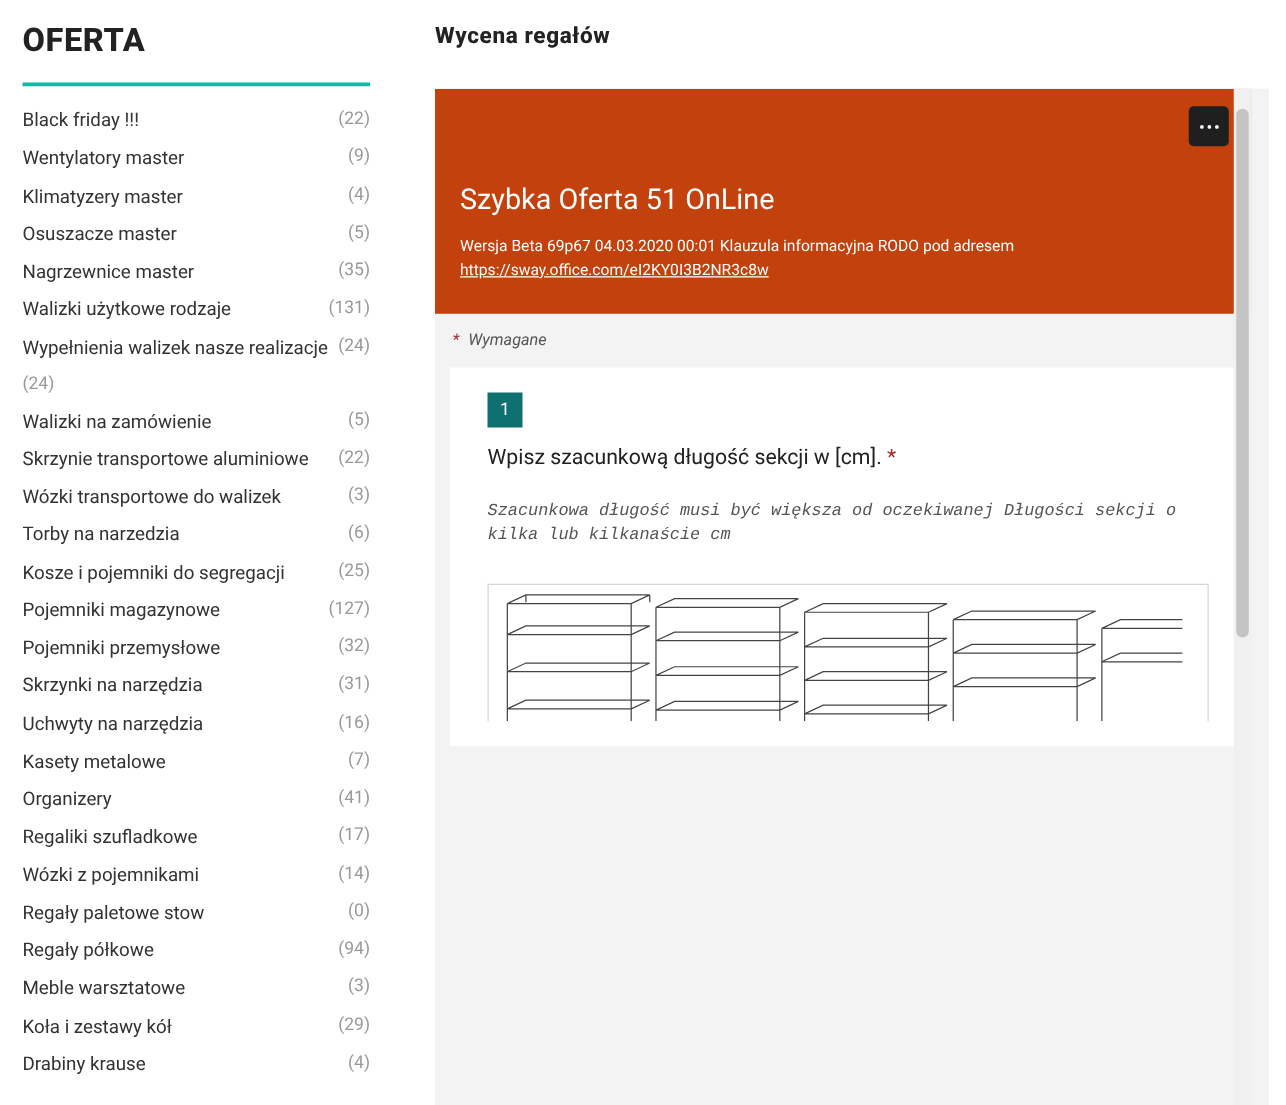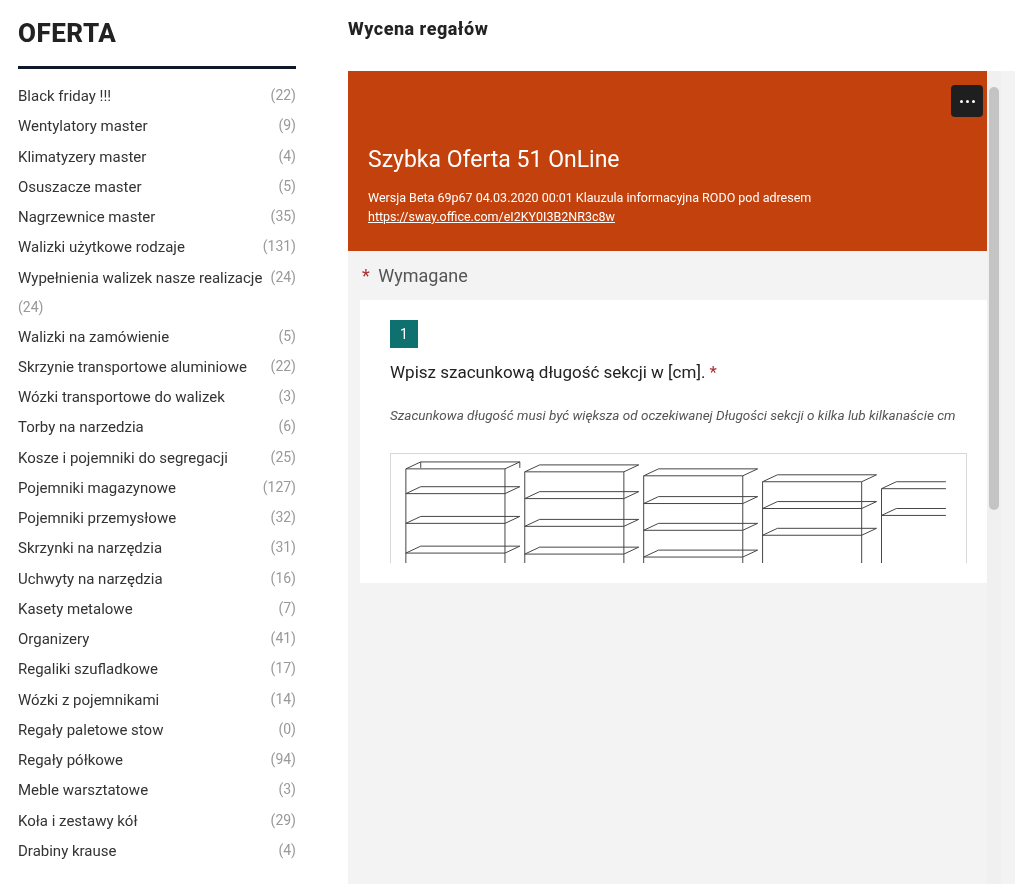--- a/index.html
+++ b/index.html
@@ -19,21 +19,21 @@
       width: 314px;
       padding: 18px;
       flex-shrink: 0;
     }
     .sidebar-title {
       font-size: 26px;
       font-weight: 800;
       color: #222;
       letter-spacing: 0.5px;
       padding-bottom: 18px;
-      border-bottom: 3px solid #0f172a;
+      border-bottom: 3px solid #14b8a6;
       margin-bottom: 12px;
     }
     .nav-list {
       list-style: none;
     }
     .nav-item {
       display: flex;
       justify-content: space-between;
       align-items: flex-start;
       padding: 5px 0;
@@ -119,24 +119,25 @@
       line-height: 1.5;
     }
     .form-subtitle a {
       color: #fff;
       text-decoration: underline;
     }
     .form-body {
       padding: 14px 12px;
     }
     .required-row {
-      font-size: 18px;
+      font-size: 13px;
       color: #555;
       margin-bottom: 14px;
       padding-left: 2px;
+      font-style: italic;
     }
     .required-asterisk {
       color: #a82e2e;
       margin-right: 4px;
     }
     .question-block {
       background: #fff;
       padding: 20px 22px 20px 30px;
     }
     .qnum {
@@ -157,20 +158,21 @@
     }
     .qtitle .asterisk {
       color: #a82e2e;
     }
     .qhint {
       font-style: italic;
       font-size: 13.5px;
       color: #545454;
       margin-bottom: 28px;
       line-height: 1.45;
+      font-family: Liberation Mono, monospace;
     }
     .shelf-image {
       width: 100%;
       height: 110px;
       background: #fff;
       border: 1px solid #d8d8d8;
       border-bottom: none;
       position: relative;
       overflow: hidden;
     }

